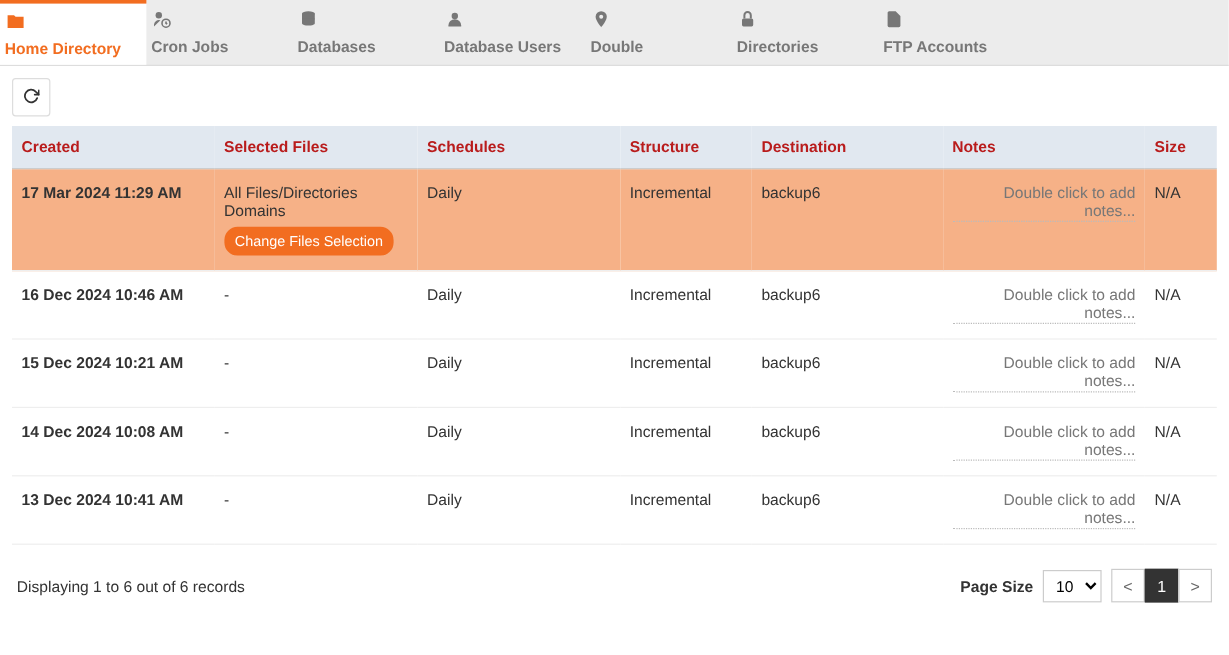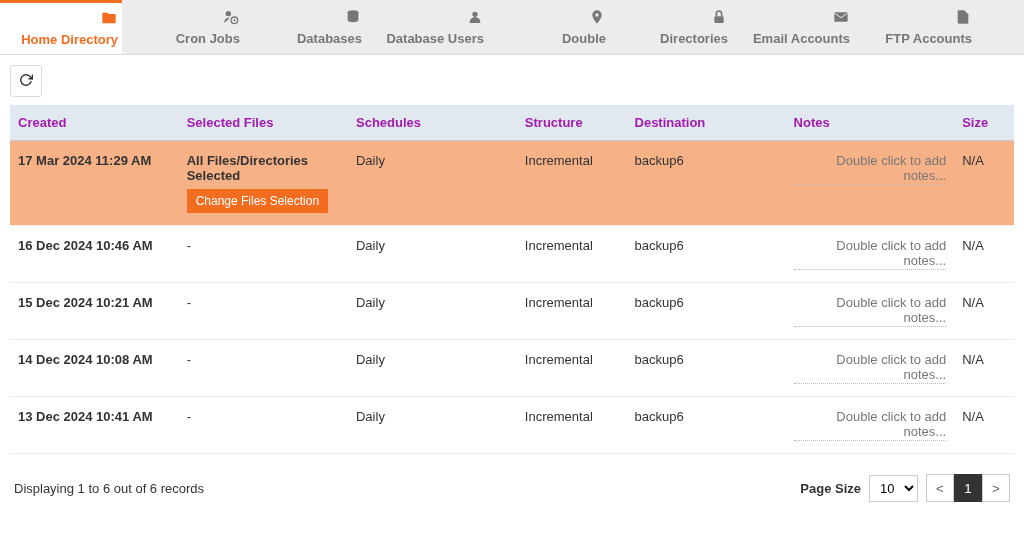--- a/index.html
+++ b/index.html
@@ -19,21 +19,21 @@
   .tab {
     flex: 0 0 auto;
     width: 122px;
     text-align: center;
     padding: 8px 4px;
     cursor: pointer;
     color: #777;
     font-weight: 700;
     display: flex;
     flex-direction: column;
-    align-items: flex-end;
+    align-items: flex-start;
     justify-content: center;
     gap: 2px;
   }
   .tab.active {
     background: #fff;
     color: #f26d20;
     border-top: 3px solid #f26d20;
   }
   .tab .icon { font-size: 16px; }
   .content { padding: 10px; }
@@ -44,42 +44,42 @@
     background: #fff;
     color: #333;
     cursor: pointer;
     display: flex; align-items: center; justify-content: center;
     margin-bottom: 8px;
   }
   table.data { width: 100%; border-collapse: collapse; }
   table.data thead th {
     text-align: left;
     background: #e1e8f0;
-    color: #a21caf;
+    color: #b91c1c;
     font-weight: 700;
     padding: 10px 8px;
     border-bottom: 1px solid #ccc;
     font-size: 13px;
   }
   table.data tbody td {
     padding: 12px 8px;
     border-bottom: 1px solid #eee;
     vertical-align: top;
     font-size: 13px;
     color: #333;
   }
   tr.selected td { background: #f6b187; }
   td.created { font-weight: 700; }
   .change-btn {
     display: inline-block;
     margin-top: 6px;
     background: #f26d20;
     color: #fff;
     border: none;
-    border-radius: 0;
+    border-radius: 11px;
     padding: 5px 9px;
     font-size: 12px;
     cursor: pointer;
   }
   .notes-cell {
     color: #777;
     border-bottom: 1px dotted #bbb;
     display: inline-block;
     padding-bottom: 1px;
     cursor: pointer;
@@ -105,21 +105,21 @@
   .pager button {
     border: 1px solid #ccc;
     background: #fff;
     width: 28px; height: 28px;
     cursor: pointer;
     color: #666;
   }
   .pager button.current {
     background: #333; color: #fff; border-color: #333;
   }
-  .sel-bold { font-weight: 700; }
+  .sel-bold { font-weight: 400; }
   svg { display: inline-block; }
 </style>
 </head>
 <body>
 
 <div class="tabs" id="tabs-bar">
     <div class="tab active">
       <span class="icon"><svg width="18" height="16" viewBox="0 0 24 24" fill="currentColor">
           <path d="M10 4H2v16h20V6H12l-2-2z"></path>
         </svg></span>
@@ -155,27 +155,20 @@
           <circle cx="12" cy="9" r="2.5" fill="#ececec"></circle>
         </svg></span>
       <span>Double</span>
     </div>
     <div class="tab">
       <span class="icon"><svg width="18" height="16" viewBox="0 0 24 24" fill="currentColor">
           <rect x="5" y="11" width="14" height="10" rx="2"></rect>
           <path d="M8 11V7a4 4 0 0 1 8 0v4" fill="none" stroke="currentColor" stroke-width="2.5"></path>
         </svg></span>
       <span>Directories</span>
-    </div>
-    <div class="tab">
-      <span class="icon"><svg width="18" height="16" viewBox="0 0 24 24" fill="currentColor">
-          <rect x="2" y="5" width="20" height="14" rx="1"></rect>
-          <path d="M2 6l10 7 10-7" fill="none" stroke="#ececec" stroke-width="1.5"></path>
-        </svg></span>
-      <span>Email Accounts</span>
     </div>
     <div class="tab">
       <span class="icon"><svg width="18" height="16" viewBox="0 0 24 24" fill="currentColor">
           <path d="M14 2H6a2 2 0 0 0-2 2v16a2 2 0 0 0 2 2h12a2 2 0 0 0 2-2V8l-6-6z"></path>
         </svg></span>
       <span>FTP Accounts</span>
     </div>
   </div>
 
 <div class="content">
@@ -206,21 +199,21 @@
         <th>Schedules</th>
         <th>Structure</th>
         <th>Destination</th>
         <th>Notes</th>
         <th>Size</th>
       </tr>
     </thead>
     <tbody id="table-body">
         <tr class="selected">
           <td class="created">17 Mar 2024 11:29 AM</td>
-          <td><div class="sel-bold">All Files/Directories</div><div class="sel-bold">Selected</div><button class="change-btn">Change Files Selection</button></td>
+          <td><div class="sel-bold">All Files/Directories</div><div class="sel-bold">Domains</div><button class="change-btn">Change Files Selection</button></td>
           <td>Daily</td>
           <td>Incremental</td>
           <td>backup6</td>
           <td><span class="notes-cell">Double click to add notes...</span></td>
           <td>N/A</td>
         </tr>
         <tr>
           <td class="created">16 Dec 2024 10:46 AM</td>
           <td>-</td>
           <td>Daily</td>

